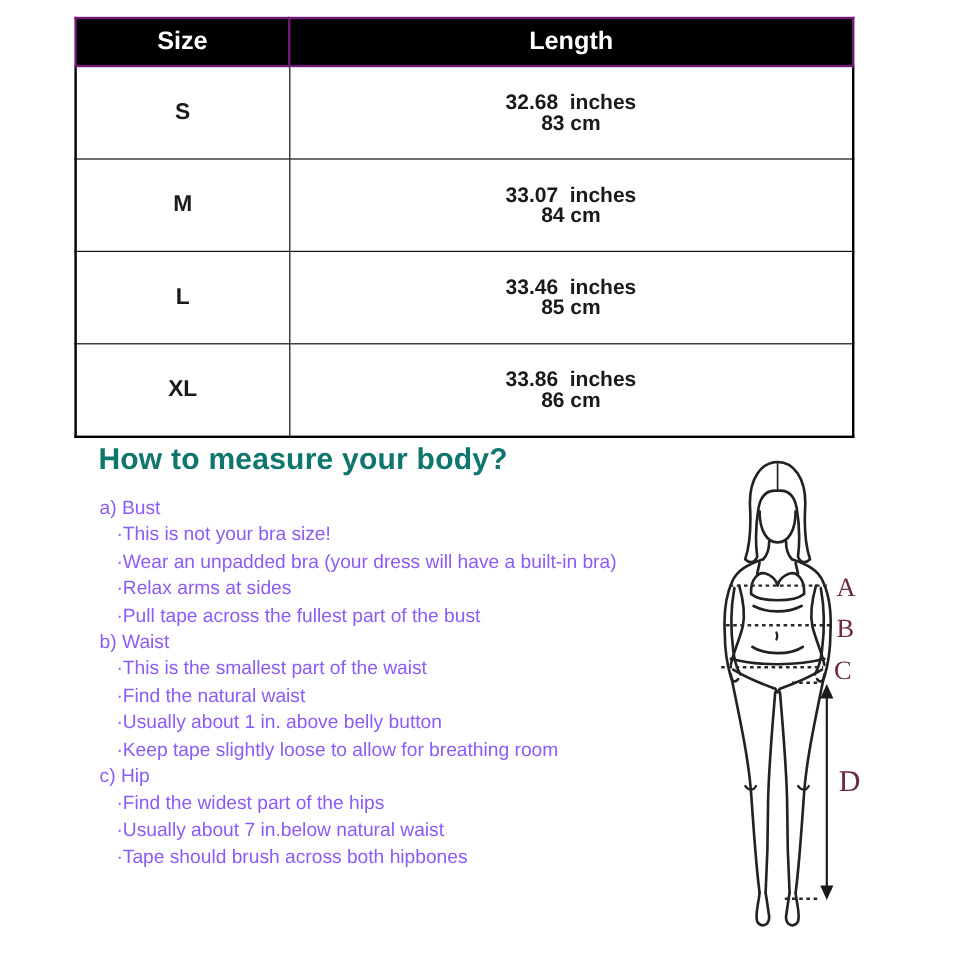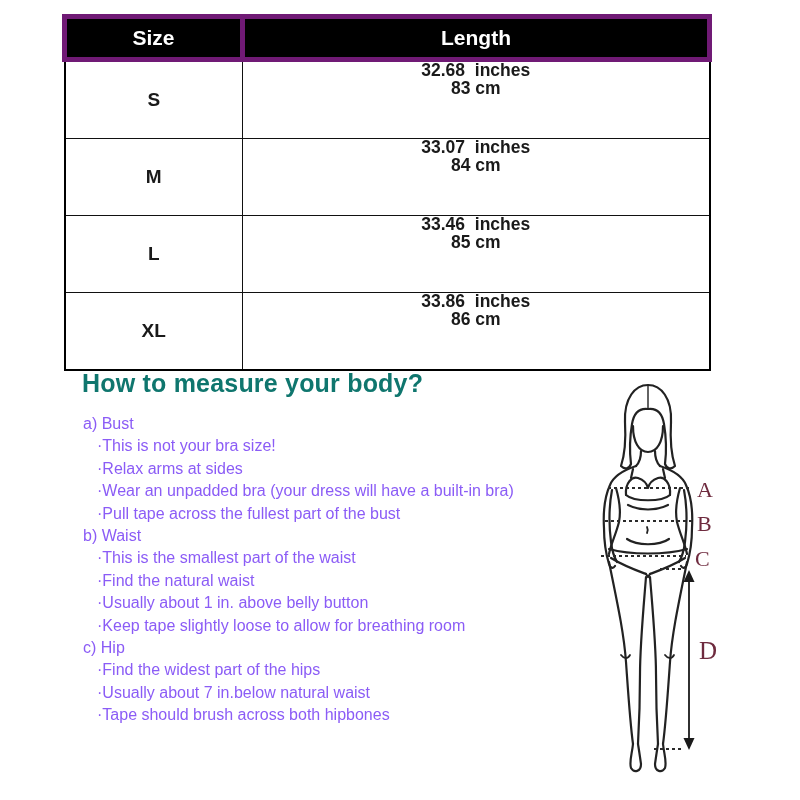--- a/index.html
+++ b/index.html
@@ -12,29 +12,29 @@
 
   
   table.size-table{
     position:absolute;left:62px;top:14px;width:650px;
     border-collapse:collapse;table-layout:fixed;
     border:2px solid #000;
   }
   .size-table col.c1{width:178px;}
   .size-table th{
     background:#000;color:#fff;font-weight:bold;font-size:21px;
-    height:38px;border:5px solid #701a75;text-align:center;padding:0;
+    height:38px;border:2px solid #701a75;text-align:center;padding:0;
   }
   .size-table td{
     border:1px solid #111;padding:0;vertical-align:middle;
   }
   .size-table tbody tr{height:76px;}
   td.size-cell{text-align:center;font-weight:bold;font-size:19px;}
   .len-wrap{
-    display:flex;flex-direction:column;justify-content:flex-start;
+    display:flex;flex-direction:column;justify-content:center;
     height:76px;align-items:center;
   }
   .len-inches,.len-cm{
     font-weight:bold;font-size:17.5px;white-space:pre;line-height:1;
   }
 
   
   .guide-title{
     position:absolute;left:82px;top:369px;margin:0;
     font-size:25px;font-weight:bold;color:#0f766e;letter-spacing:0.2px;
@@ -109,22 +109,22 @@
         </td>
       </tr>
     </tbody>
   </table>
 
   <h1 class="guide-title">How to measure your body?</h1>
 
   <div class="guide">
     <div class="sec">a) Bust</div>
     <div class="item">·This is not your bra size!</div>
+    <div class="item">·Wear an unpadded bra (your dress will have a built-in bra)</div>
     <div class="item">·Relax arms at sides</div>
-    <div class="item">·Wear an unpadded bra (your dress will have a built-in bra)</div>
     <div class="item">·Pull tape across the fullest part of the bust</div>
     <div class="sec">b) Waist</div>
     <div class="item">·This is the smallest part of the waist</div>
     <div class="item">·Find the natural waist</div>
     <div class="item">·Usually about 1 in. above belly button</div>
     <div class="item">·Keep tape slightly loose to allow for breathing room</div>
     <div class="sec">c) Hip</div>
     <div class="item">·Find the widest part of the hips</div>
     <div class="item">·Usually about 7 in.below natural waist</div>
     <div class="item">·Tape should brush across both hipbones</div>

